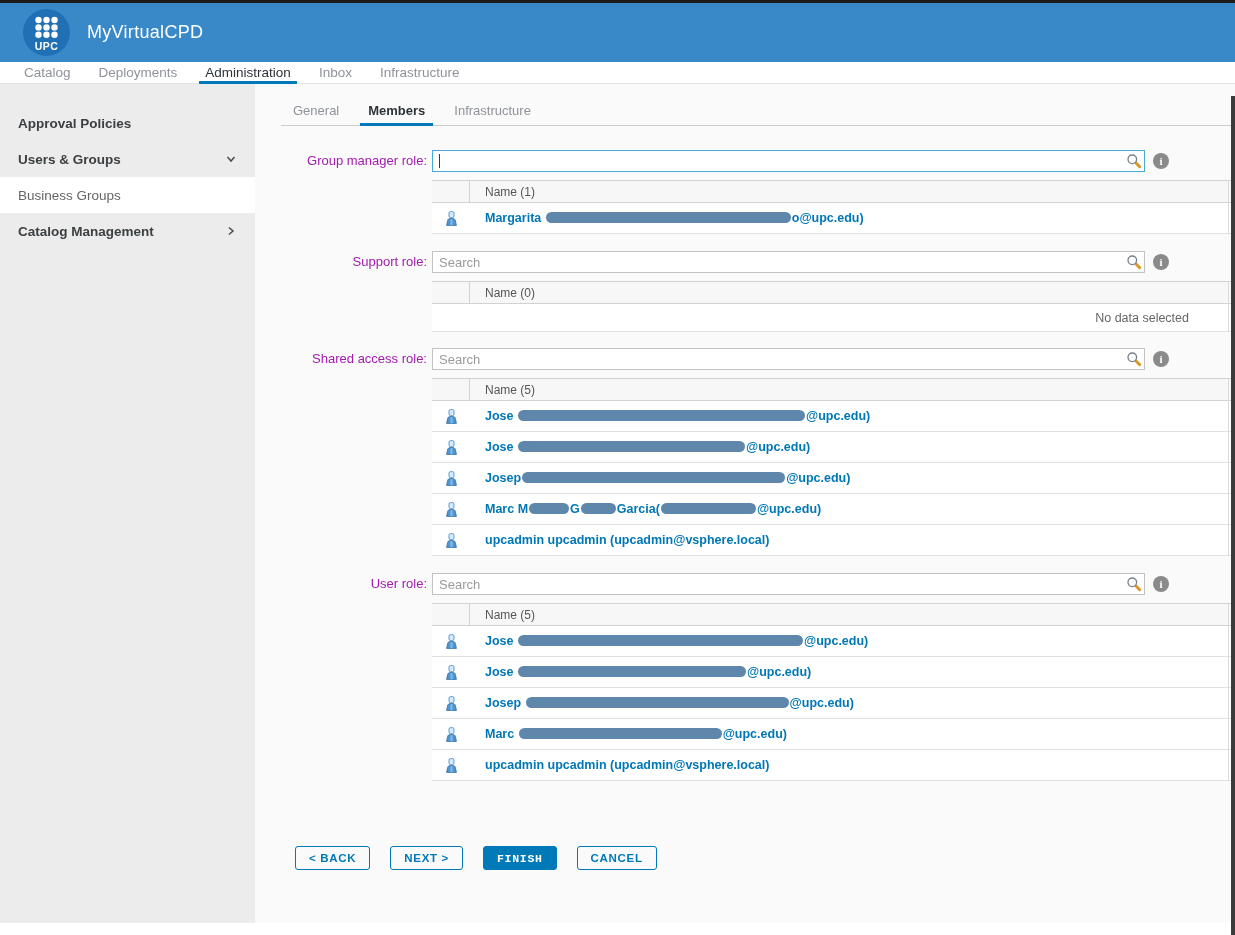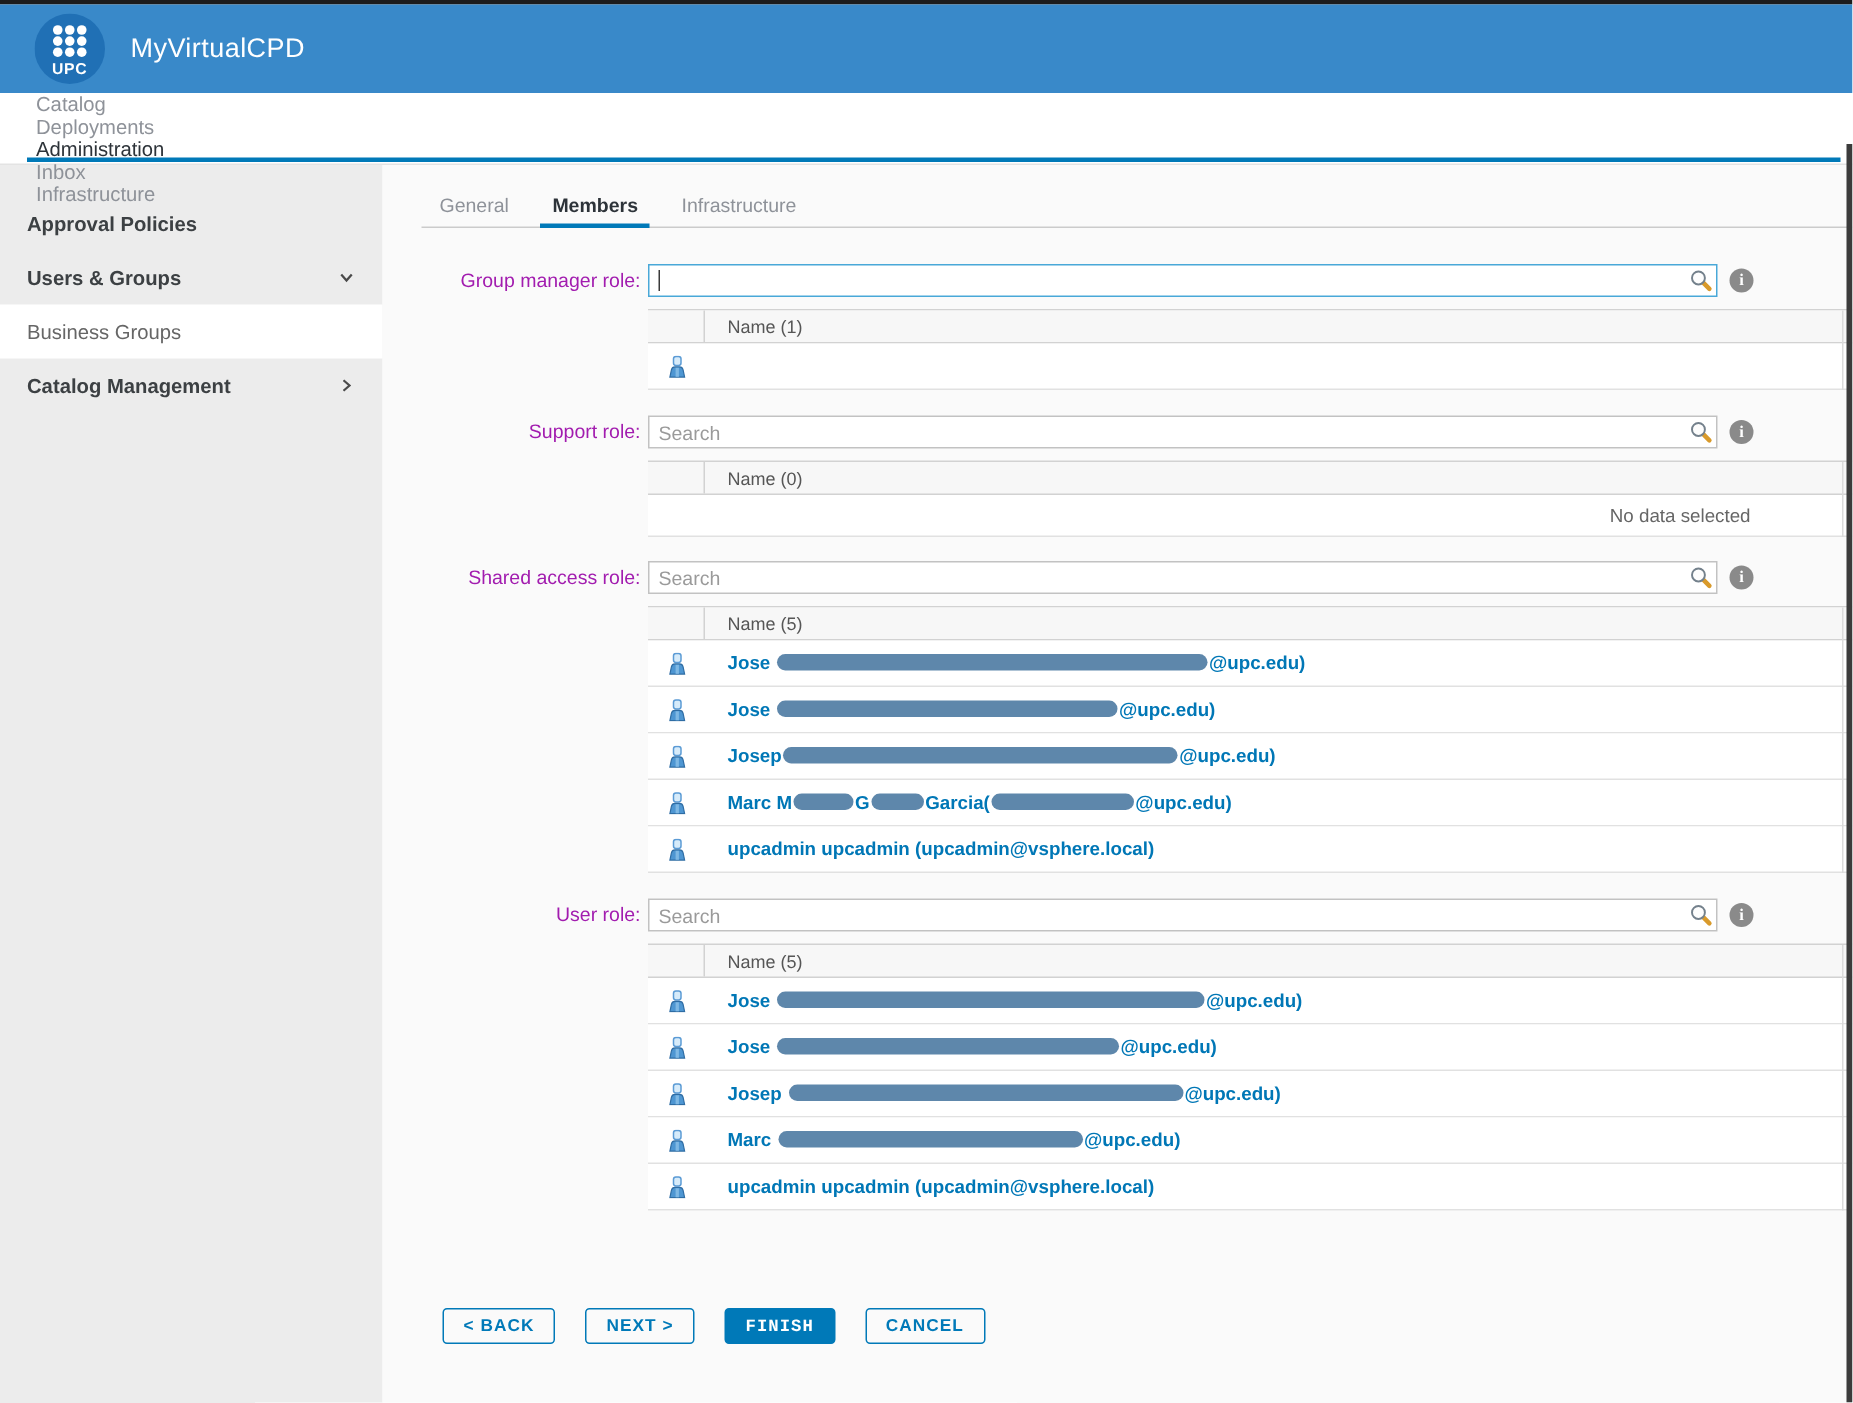--- a/index.html
+++ b/index.html
@@ -6,22 +6,22 @@
   html,body { width:1235px; height:935px; overflow:hidden; background:#fff;
               font-family:"Liberation Sans", sans-serif; }
   body { position:relative; }
 
   
   .top-strip { height:3px; background:#1c1c1c; }
   .app-header { height:59px; background:#3989C9; display:flex; align-items:center; padding-left:23px; }
   .logo { width:47px; height:47px; flex:0 0 auto; }
   .app-title { color:#fff; font-size:18px; margin-left:17px; font-weight:400; letter-spacing:.3px; }
 
-  .nav { height:48px; background:#fff; display:flex; align-items:stretch; padding-left:10px;
-         border-bottom:1px solid #E3E3E3;flex-direction:column; }
+  .nav { height:22px; background:#fff; display:flex; align-items:stretch; padding-left:10px;
+         border-bottom:1px solid #E3E3E3; }
   .nav-tab { display:flex; align-items:center; padding:0 14px; font-size:13.5px; color:#8E9299;
              position:relative; cursor:default; }
   .nav-tab.active { color:#2d3339; }
   .nav-tab.active::after { content:""; position:absolute; left:8px; right:8px; bottom:-1px; height:3px; background:#0079B8; }
 
   
   .content { display:flex; height:839px; }
   .sidebar { width:255px; flex:0 0 auto; background:#ECECEC; padding-top:21px; }
   .side-item { height:36px; display:flex; align-items:center; justify-content:space-between;
                padding:0 18px; font-size:13.5px; color:#3C4043; font-weight:bold; cursor:default; }
@@ -59,21 +59,21 @@
            align-items:center; font-size:12px; color:#565656; }
   .sel-col { width:38px; flex:0 0 auto; align-self:stretch; }
   .thead .sel-col { border-right:1px solid #D2D2D2; }
   .name-col { padding-left:15px;text-align:center; }
   .trow { display:flex; height:31px; background:#fff; border-bottom:1px solid #E1E1E1; align-items:center; }
   .trow .sel-col { display:flex; align-items:center; justify-content:center; align-self:auto; }
   .member-link { color:#0077B6; font-weight:bold; font-size:12.5px; cursor:pointer; white-space:nowrap; }
   .redact { display:inline-block; height:11px; border-radius:5.5px; background:#5E87AB;
             vertical-align:-1px; margin:0 1px; }
   .empty-row { height:28px; background:#fff; border-bottom:1px solid #E1E1E1; display:flex;
-               align-items:center; justify-content:flex-end; padding-right:68px; font-size:12.5px; color:#666; }
+               align-items:center; justify-content:flex-end; padding-right:46px; font-size:12.5px; color:#666; }
 
   
   .footer { margin:65px 0 0 40px; display:flex; align-items:center; }
   .btn { height:24px; padding:0 13px; border:1px solid #0079B8; border-radius:3px; background:transparent;
          color:#0079B8; font-size:11.5px; font-weight:bold; letter-spacing:.06em; font-family:inherit;
          display:flex; align-items:center; cursor:pointer; }
   .btn.primary { background:#0079B8; color:#fff;font-family:Liberation Mono, monospace; }
   .btn + .btn { margin-left:20px; }
 
   .edge-strip { position:absolute; right:0; top:96px; bottom:0; width:4px; background:#3B3B3B; z-index:10; }
@@ -164,20 +164,21 @@
           </div>
           <div>
               <div class="trow">
                 <div class="sel-col">
   <svg width="13" height="15" viewBox="0 0 13 15">
     <rect x="4" y="0.6" width="5" height="6" rx="1.6" fill="#D6EBFA" stroke="#5B9BD5" stroke-width="1"></rect>
     <path d="M1.6 14.4 L2.6 9.6 C2.9 8.3 3.8 7.6 5 7.6 L8 7.6 C9.2 7.6 10.1 8.3 10.4 9.6 L11.4 14.4 Z" fill="#4E96D2" stroke="#2F6DA4" stroke-width="0.8"></path>
     <rect x="5.4" y="8.2" width="2.2" height="6" fill="#7FB8E4"></rect>
   </svg>
 </div>
+                <div class="name-col member-link"><span>Margarita </span><span class="redact" style="width: 245px;"></span><span>o@upc.edu)</span></div>
               </div>
             </div>
         </div>
       </div>
 
       <div class="section mb16">
         <div class="row-label">Support role:</div>
         <div class="field">
           <div class="search-wrap">
             <input class="search" type="text" placeholder="Search" style="">

